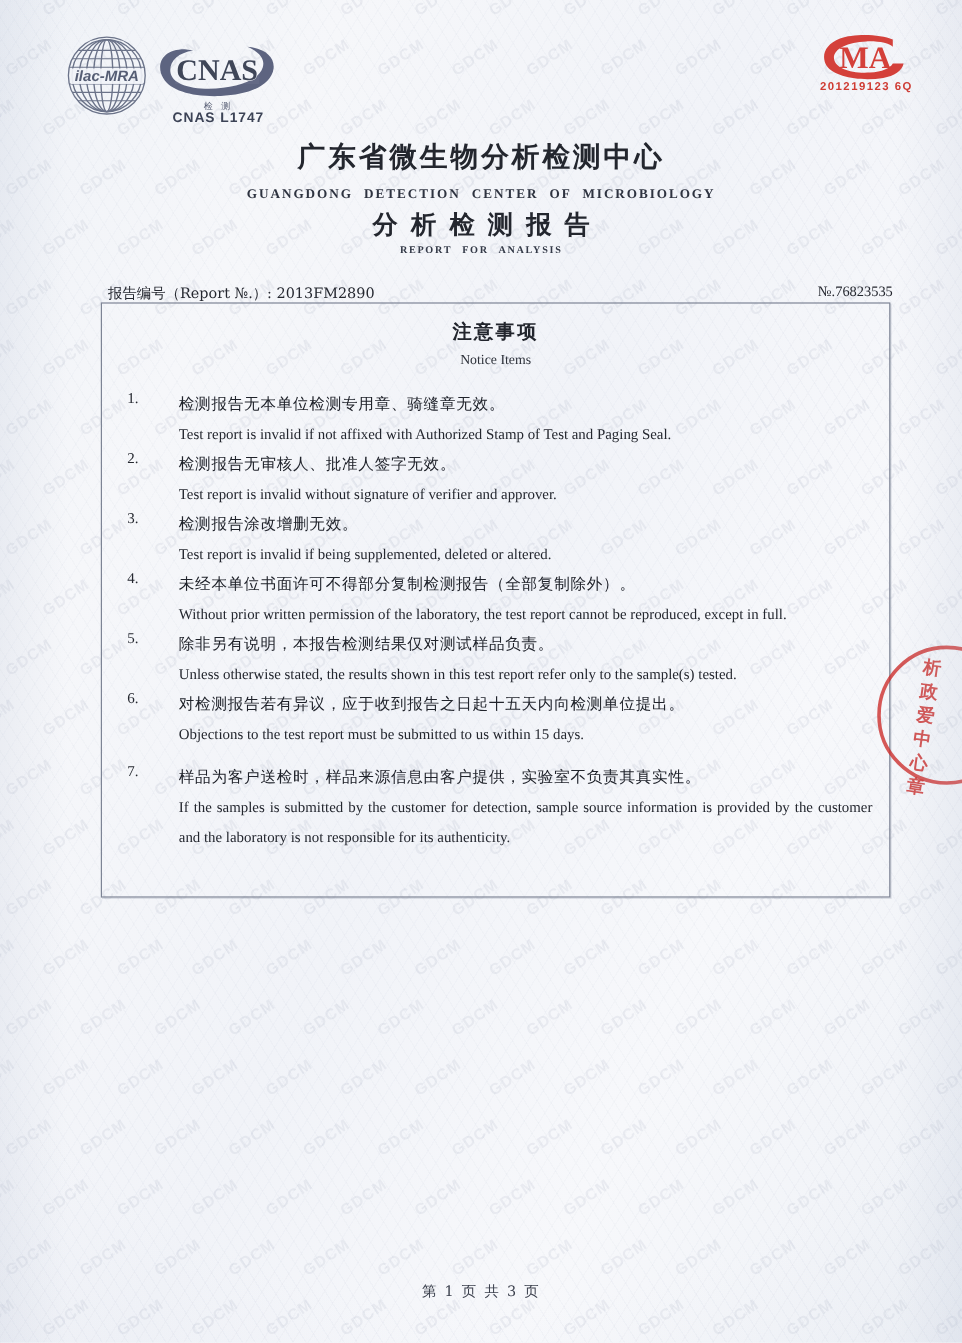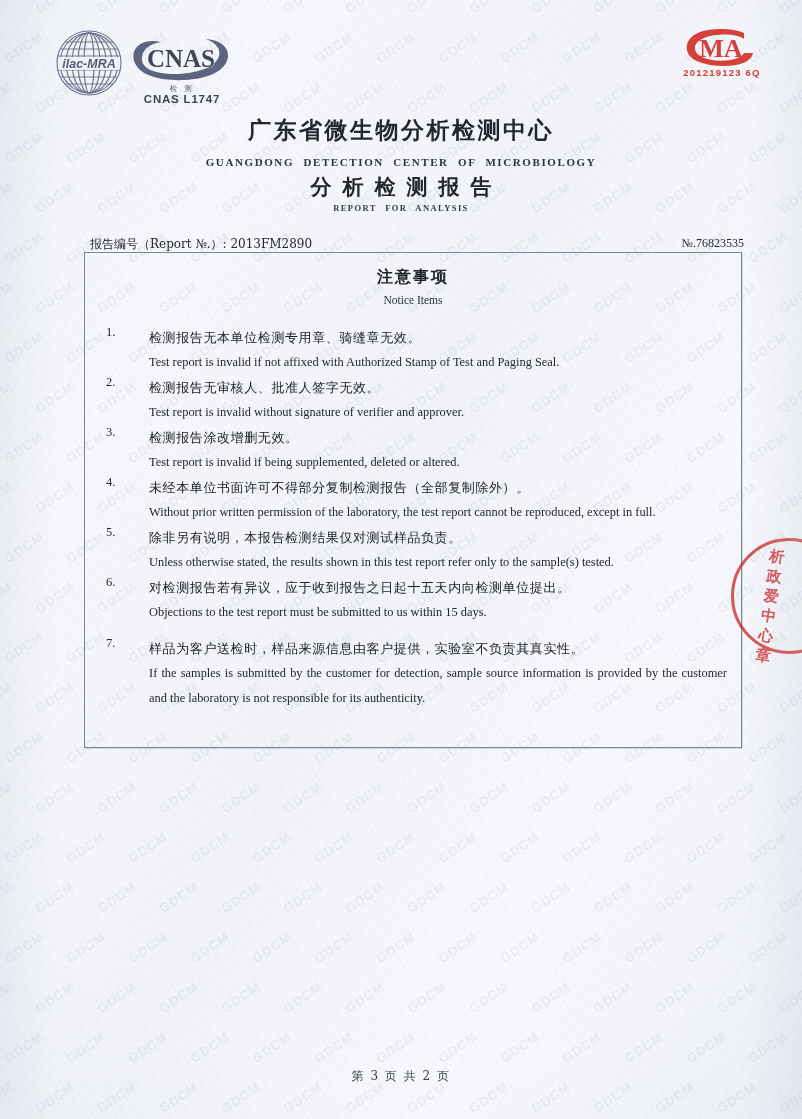--- a/index.html
+++ b/index.html
@@ -737,13 +737,13 @@
       <span class="seal-char">政</span>
       <span class="seal-char">爱</span>
       <span class="seal-char">中</span>
       <span class="seal-char">心</span>
       <span class="seal-char">章</span>
     </div>
 </div>
 
 <div class="vignette"></div>
 
-<div class="footer">第 3 页 共 2 页</div>
+<div class="footer">第 1 页 共 3 页</div>
 
 </body></html>

